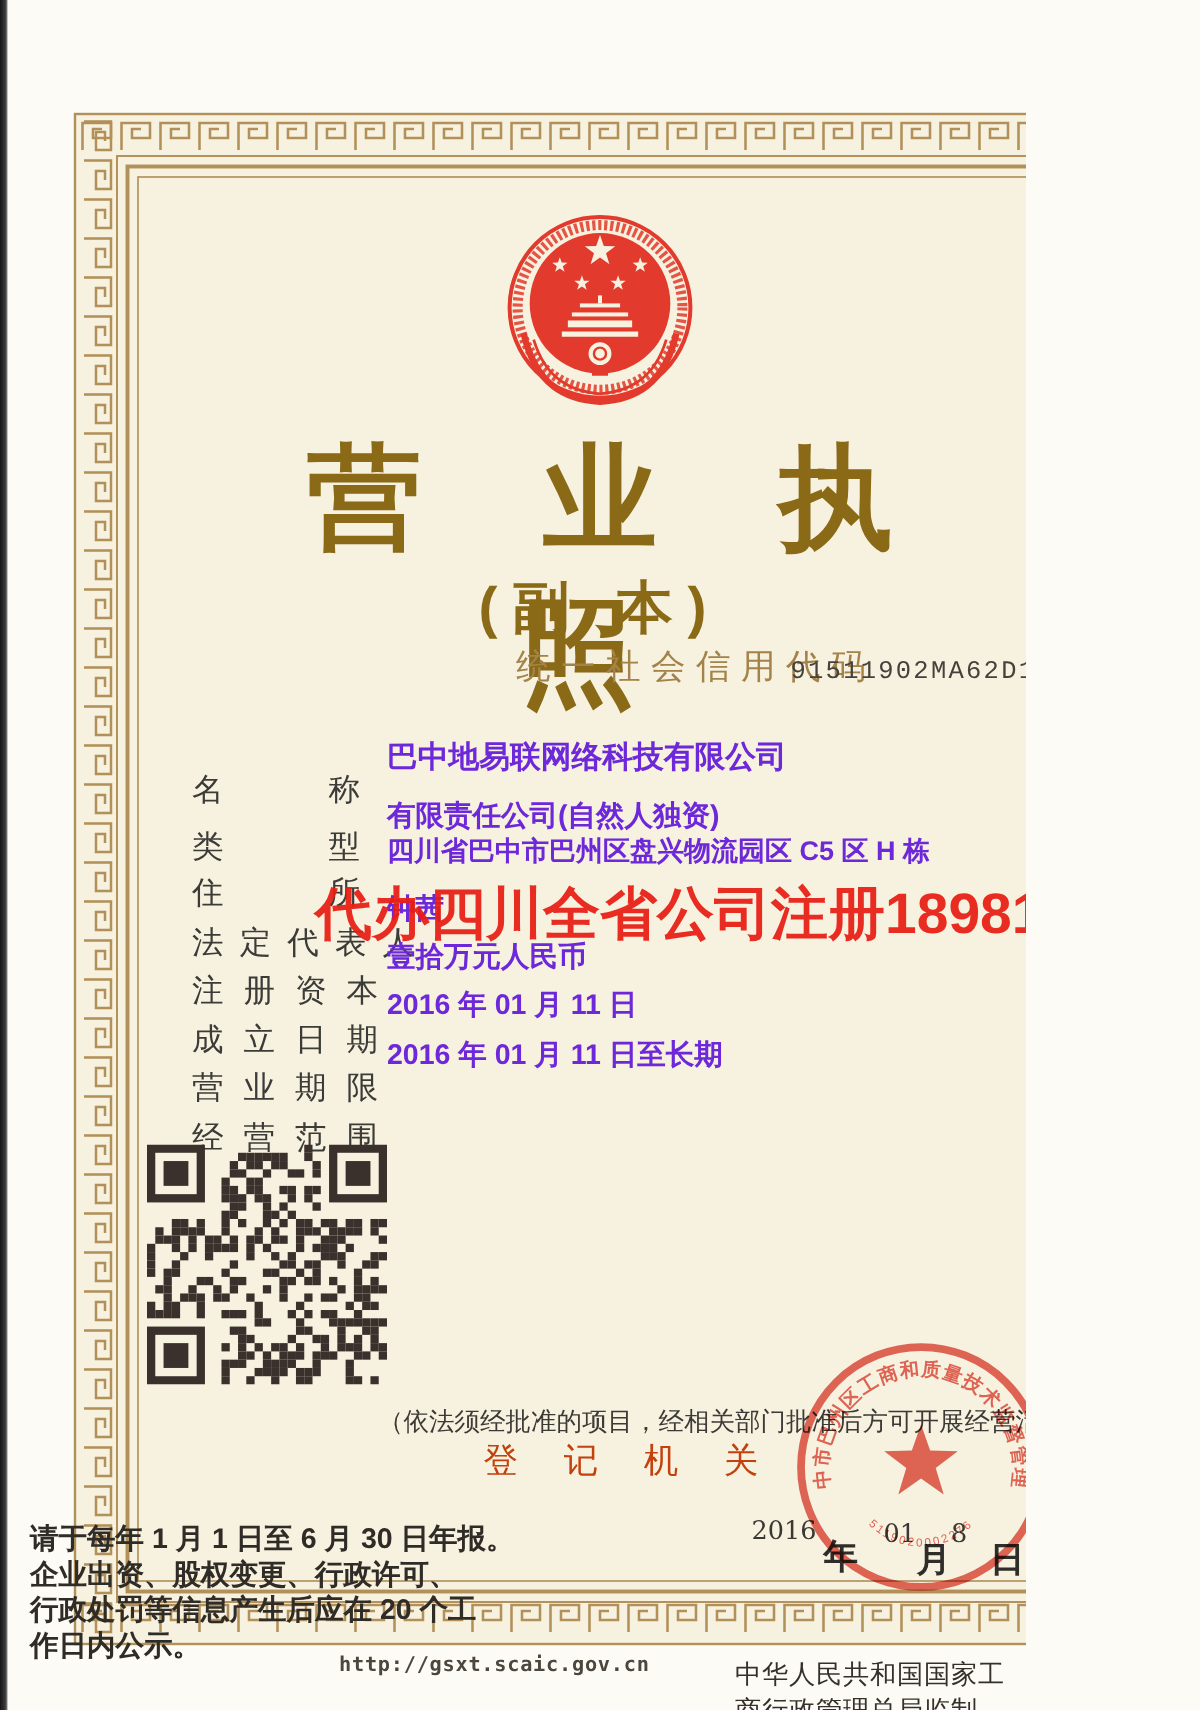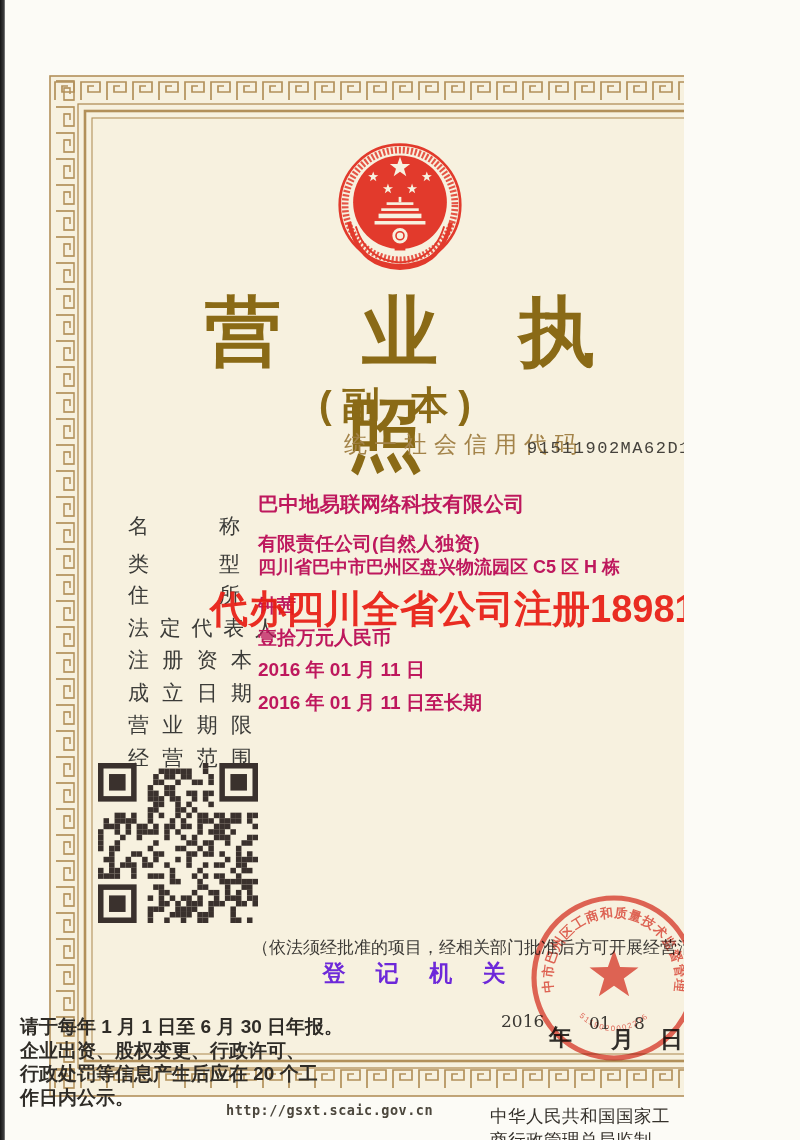--- a/index.html
+++ b/index.html
@@ -12,26 +12,26 @@
   .title{left:100px;top:282px;width:600px;text-align:center;font-size:76px;font-weight:bold;
          color:#8a6a16;letter-spacing:30px;text-indent:30px;}
   .subtitle{left:200px;top:380px;width:400px;text-align:center;font-size:38px;font-weight:bold;
             color:#8a6a16;letter-spacing:10px;}
   .code-label{left:344px;top:429px;font-size:23px;color:#a38349;letter-spacing:7px;}
   .code-value{left:527px;top:439px;font-size:17px;color:#45423c;letter-spacing:1.5px;
               font-family:Liberation Mono, monospace;}
   
   .flabel{left:128px;color:#3b3b38;font-size:21px;text-align:justify;text-align-last:justify;
           text-justify:inter-character;margin-top:20px;}
-  .fvalue{left:258px;width:452px;color:#be185d;font-weight:700;font-size:19px;}
+  .fvalue{left:258px;width:452px;color:#6d28d9;font-weight:700;font-size:19px;}
   .scope{font-size:16.5px;line-height:25.9px;width:452px;}
   
   .note{left:240px;top:936px;width:500px;text-align:center;font-size:17px;color:#3c3a36;}
-  .registrar{left:260px;top:958px;width:320px;text-align:center;font-size:23px;color:#6d28d9;
-             letter-spacing:12px;font-weight:700;}
+  .registrar{left:260px;top:958px;width:320px;text-align:center;font-size:23px;color:#c2410c;
+             letter-spacing:12px;font-weight:400;}
   .date-num{font-size:17px;color:#3a3833;font-family:"DejaVu Serif",serif;}
   .date-char{font-size:23px;color:#2f2d29;font-weight:600;}
   
   .watermark{left:210px;top:584px;width:580px;font-size:38px;font-weight:700;color:#e91e14;
              white-space:nowrap;opacity:.93;letter-spacing:0;}
   .seal{mix-blend-mode:multiply;}
   
   .annual{left:20px;top:1015px;width:370px;font-size:19px;font-weight:600;color:#2f2c27;line-height:23.5px;}
   .url{left:226px;top:1078px;font-size:13.5px;font-weight:bold;color:#4c473d;
        font-family:"DejaVu Sans Mono",monospace;letter-spacing:.5px;margin-top:24px;}

